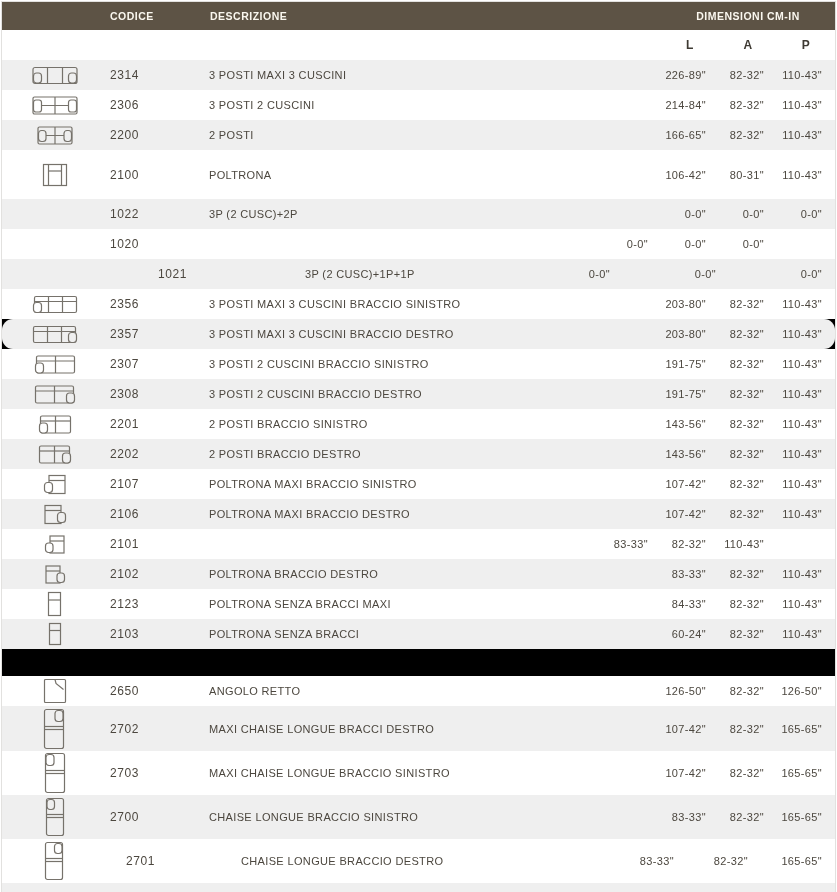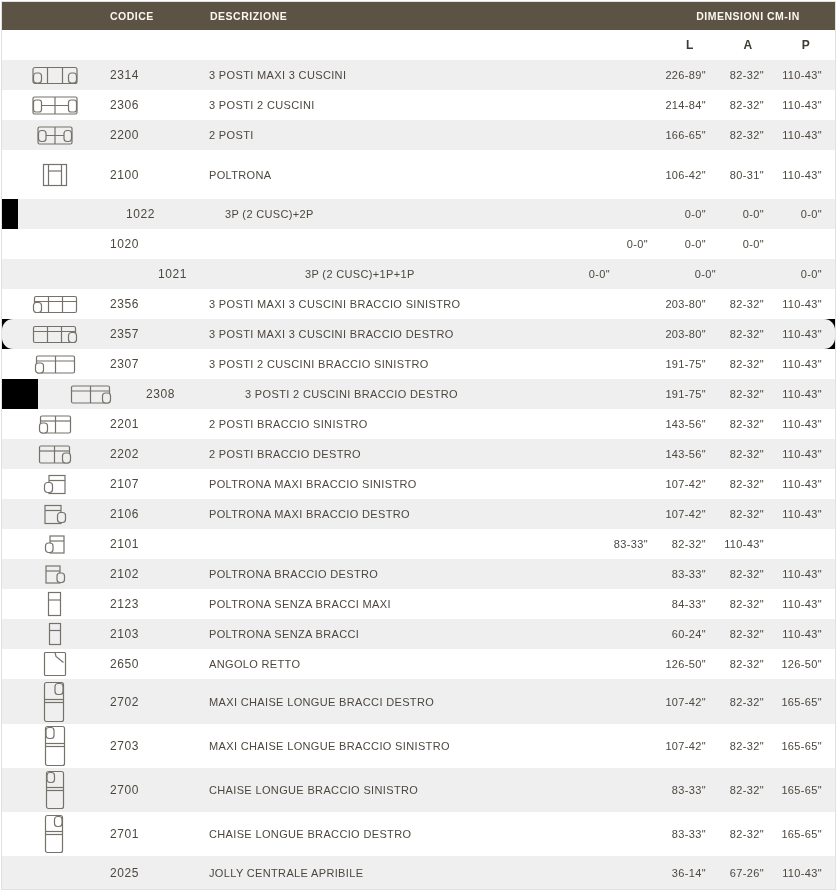--- a/index.html
+++ b/index.html
@@ -102,21 +102,21 @@
             <line class="ln" x1="19.5" y1="1.5" x2="19.5" y2="22.5"></line>
             <line class="ln" x1="6.5" y1="8" x2="19.5" y2="8"></line>
           </svg>
         </div>
         <div class="code-cell">2100</div>
         <div class="desc-cell">POLTRONA</div>
         <div class="dim-cell">106-42"</div>
         <div class="dim-cell">80-31"</div>
         <div class="dim-cell">110-43"</div>
       </div>
-      <div class="grid row" style="min-height: 30px; margin-left: 16px; --rbg: #efefef;">
+      <div class="grid row" style="min-height: 30px; --rbg: #efefef;">
         <div class="icon-cell"></div>
         <div class="code-cell">1022</div>
         <div class="desc-cell">3P (2 CUSC)+2P</div>
         <div class="dim-cell">0-0"</div>
         <div class="dim-cell">0-0"</div>
         <div class="dim-cell">0-0"</div>
       </div>
       <div class="grid row" style="min-height: 30px; --rbg: #ffffff;">
         <div class="icon-cell"></div>
         <div class="code-cell">1020</div>
@@ -172,21 +172,21 @@
             <line class="ln" x1="21.5" y1="2" x2="21.5" y2="19"></line>
             <rect class="arm" x="1.5" y="9" width="8" height="10" rx="3"></rect>
           </svg>
         </div>
         <div class="code-cell">2307</div>
         <div class="desc-cell">3 POSTI 2 CUSCINI BRACCIO SINISTRO</div>
         <div class="dim-cell">191-75"</div>
         <div class="dim-cell">82-32"</div>
         <div class="dim-cell">110-43"</div>
       </div>
-      <div class="grid row" style="min-height: 30px; margin-left: 36px; --rbg: #efefef;">
+      <div class="grid row" style="min-height: 30px; --rbg: #efefef;">
         <div class="icon-cell">
           <svg width="42" height="21" viewBox="0 0 42 21">
             <rect class="ln" x="1.5" y="2" width="38" height="17" rx="1.5"></rect>
             <line class="ln" x1="1.5" y1="7" x2="39.5" y2="7"></line>
             <line class="ln" x1="20.5" y1="2" x2="20.5" y2="19"></line>
             <rect class="arm" x="32.5" y="9" width="8" height="10" rx="3"></rect>
           </svg>
         </div>
         <div class="code-cell">2308</div>
         <div class="desc-cell">3 POSTI 2 CUSCINI BRACCIO DESTRO</div>
@@ -298,21 +298,21 @@
             <rect class="ln" x="1.5" y="1.5" width="11" height="21"></rect>
             <line class="ln" x1="1.5" y1="8.5" x2="12.5" y2="8.5"></line>
           </svg>
         </div>
         <div class="code-cell">2103</div>
         <div class="desc-cell">POLTRONA SENZA BRACCI</div>
         <div class="dim-cell">60-24"</div>
         <div class="dim-cell">82-32"</div>
         <div class="dim-cell">110-43"</div>
       </div>
-      <div class="grid row" style="min-height: 30px; --rbg: #ffffff;">
+      <div class="grid row" style="min-height: 30px; margin-top: 27px; --rbg: #ffffff;">
         <div class="icon-cell">
           <svg width="24" height="26" viewBox="0 0 24 26">
             <rect class="ln" x="1.5" y="1.5" width="21" height="23" rx="1"></rect>
             <polyline class="ln" points="12,1.5 13,5.5 20.5,11.5"></polyline>
           </svg>
         </div>
         <div class="code-cell">2650</div>
         <div class="desc-cell">ANGOLO RETTO</div>
         <div class="dim-cell">126-50"</div>
         <div class="dim-cell">82-32"</div>
@@ -356,21 +356,21 @@
             <line class="ln" x1="2.5" y1="20.5" x2="19.5" y2="20.5"></line>
             <rect class="arm" x="3" y="2.5" width="7.5" height="10" rx="3"></rect>
           </svg>
         </div>
         <div class="code-cell">2700</div>
         <div class="desc-cell">CHAISE LONGUE BRACCIO SINISTRO</div>
         <div class="dim-cell">83-33"</div>
         <div class="dim-cell">82-32"</div>
         <div class="dim-cell">165-65"</div>
       </div>
-      <div class="grid row" style="min-height: 44px; --rbg: #ffffff;">
+      <div class="grid row" style="min-height: 44px; gap: 16px; --rbg: #ffffff;">
         <div class="icon-cell">
           <svg width="21" height="40" viewBox="0 0 21 40">
             <rect class="ln" x="1.5" y="1.5" width="17" height="37" rx="2"></rect>
             <line class="ln" x1="1.5" y1="17.5" x2="18.5" y2="17.5"></line>
             <line class="ln" x1="1.5" y1="20.5" x2="18.5" y2="20.5"></line>
             <rect class="arm" x="10.5" y="2.5" width="7.5" height="10" rx="3"></rect>
           </svg>
         </div>
         <div class="code-cell">2701</div>
         <div class="desc-cell">CHAISE LONGUE BRACCIO DESTRO</div>

